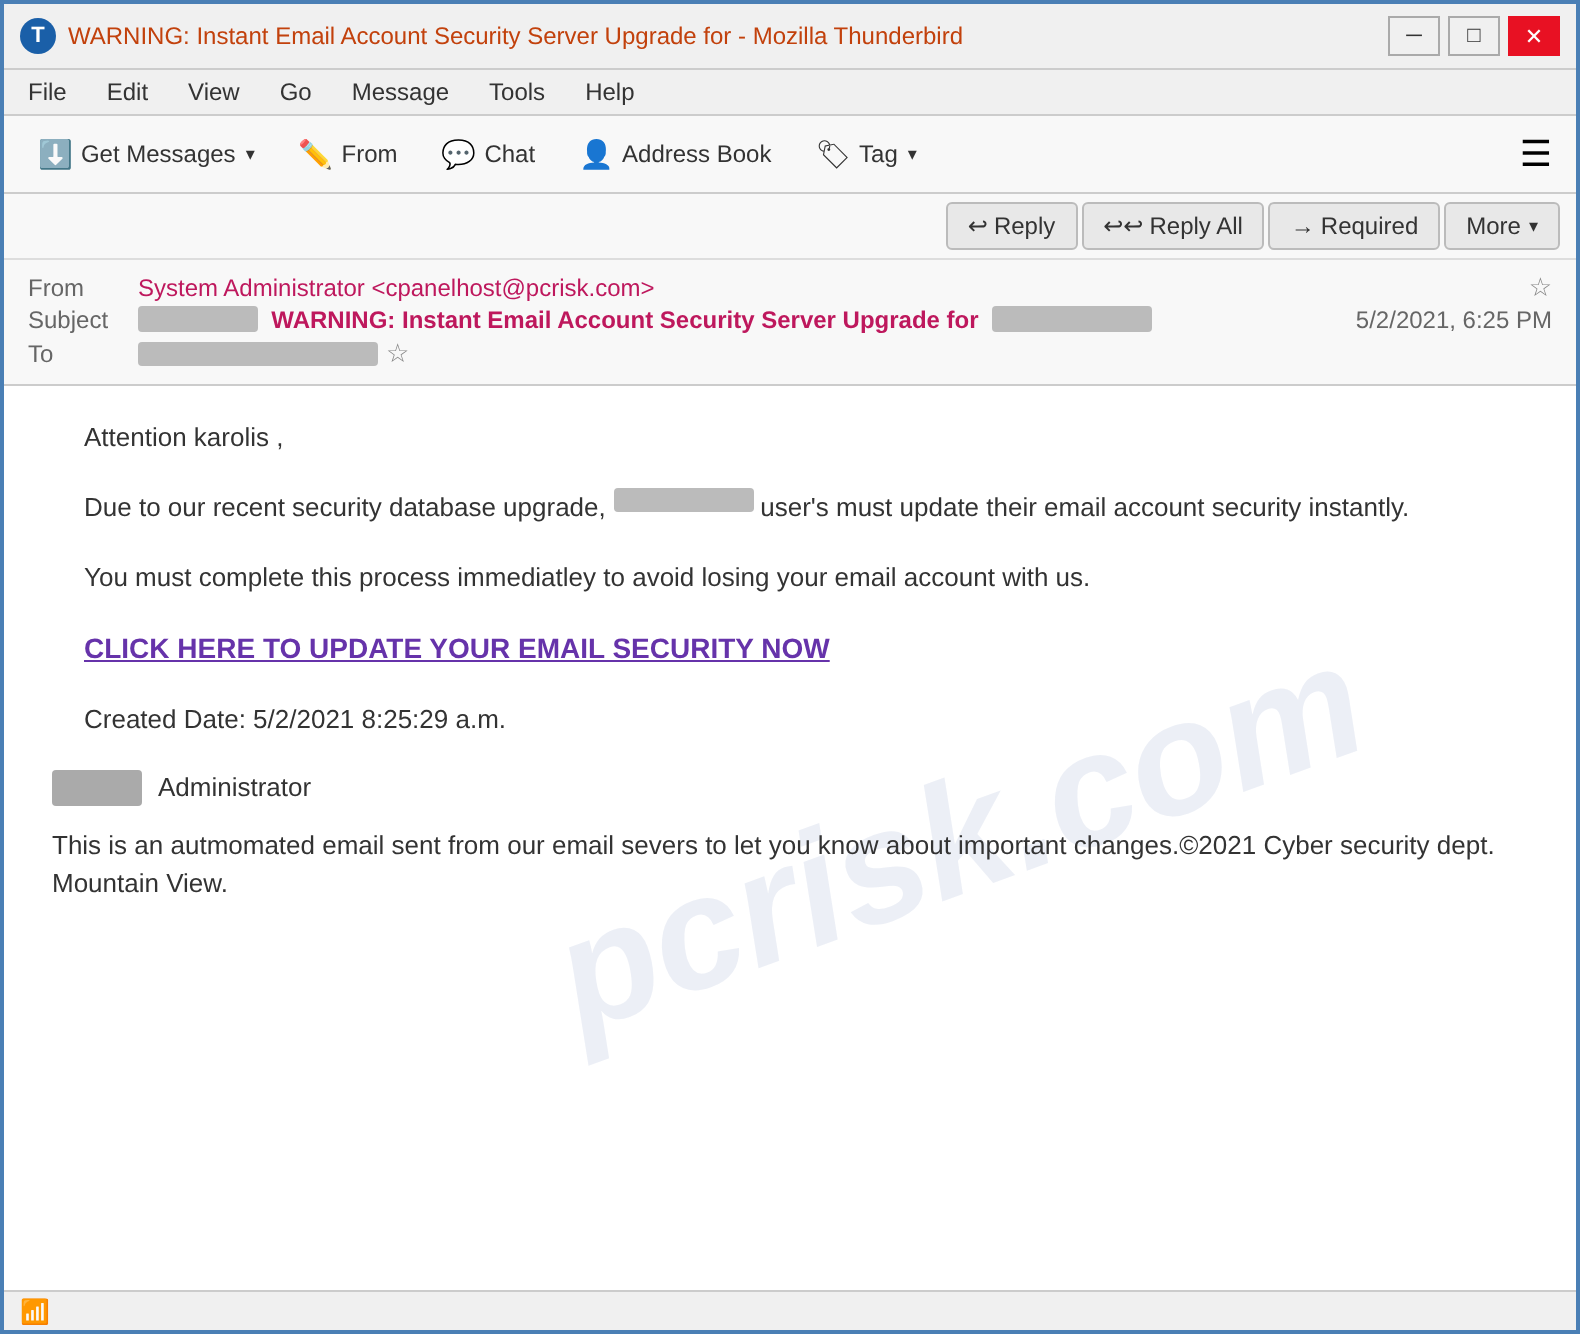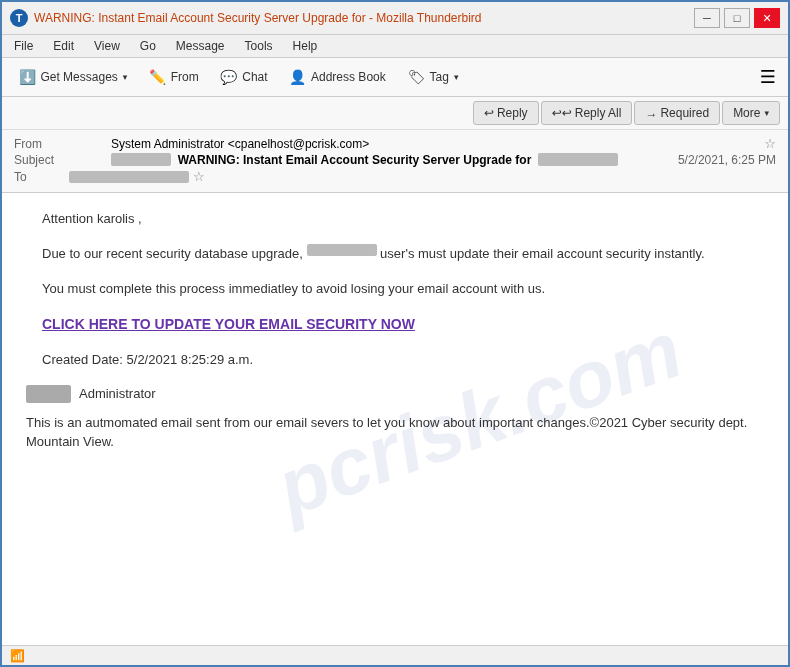--- a/index.html
+++ b/index.html
@@ -139,23 +139,22 @@
       align-items: center;
       margin-bottom: 2px;
       font-size: 12px;
     }
     .meta-label {
       color: #666;
       width: 55px;
       flex-shrink: 0;
     }
     .meta-value {
-      color: #000000;
+      color: #be185d;
       flex: 1;
-      margin-left: 42px;
     }
     .meta-date {
       color: #666;
       font-size: 12px;
     }
     .subject-row {
       display: flex;
       align-items: flex-start;
       margin-bottom: 2px;
     }

